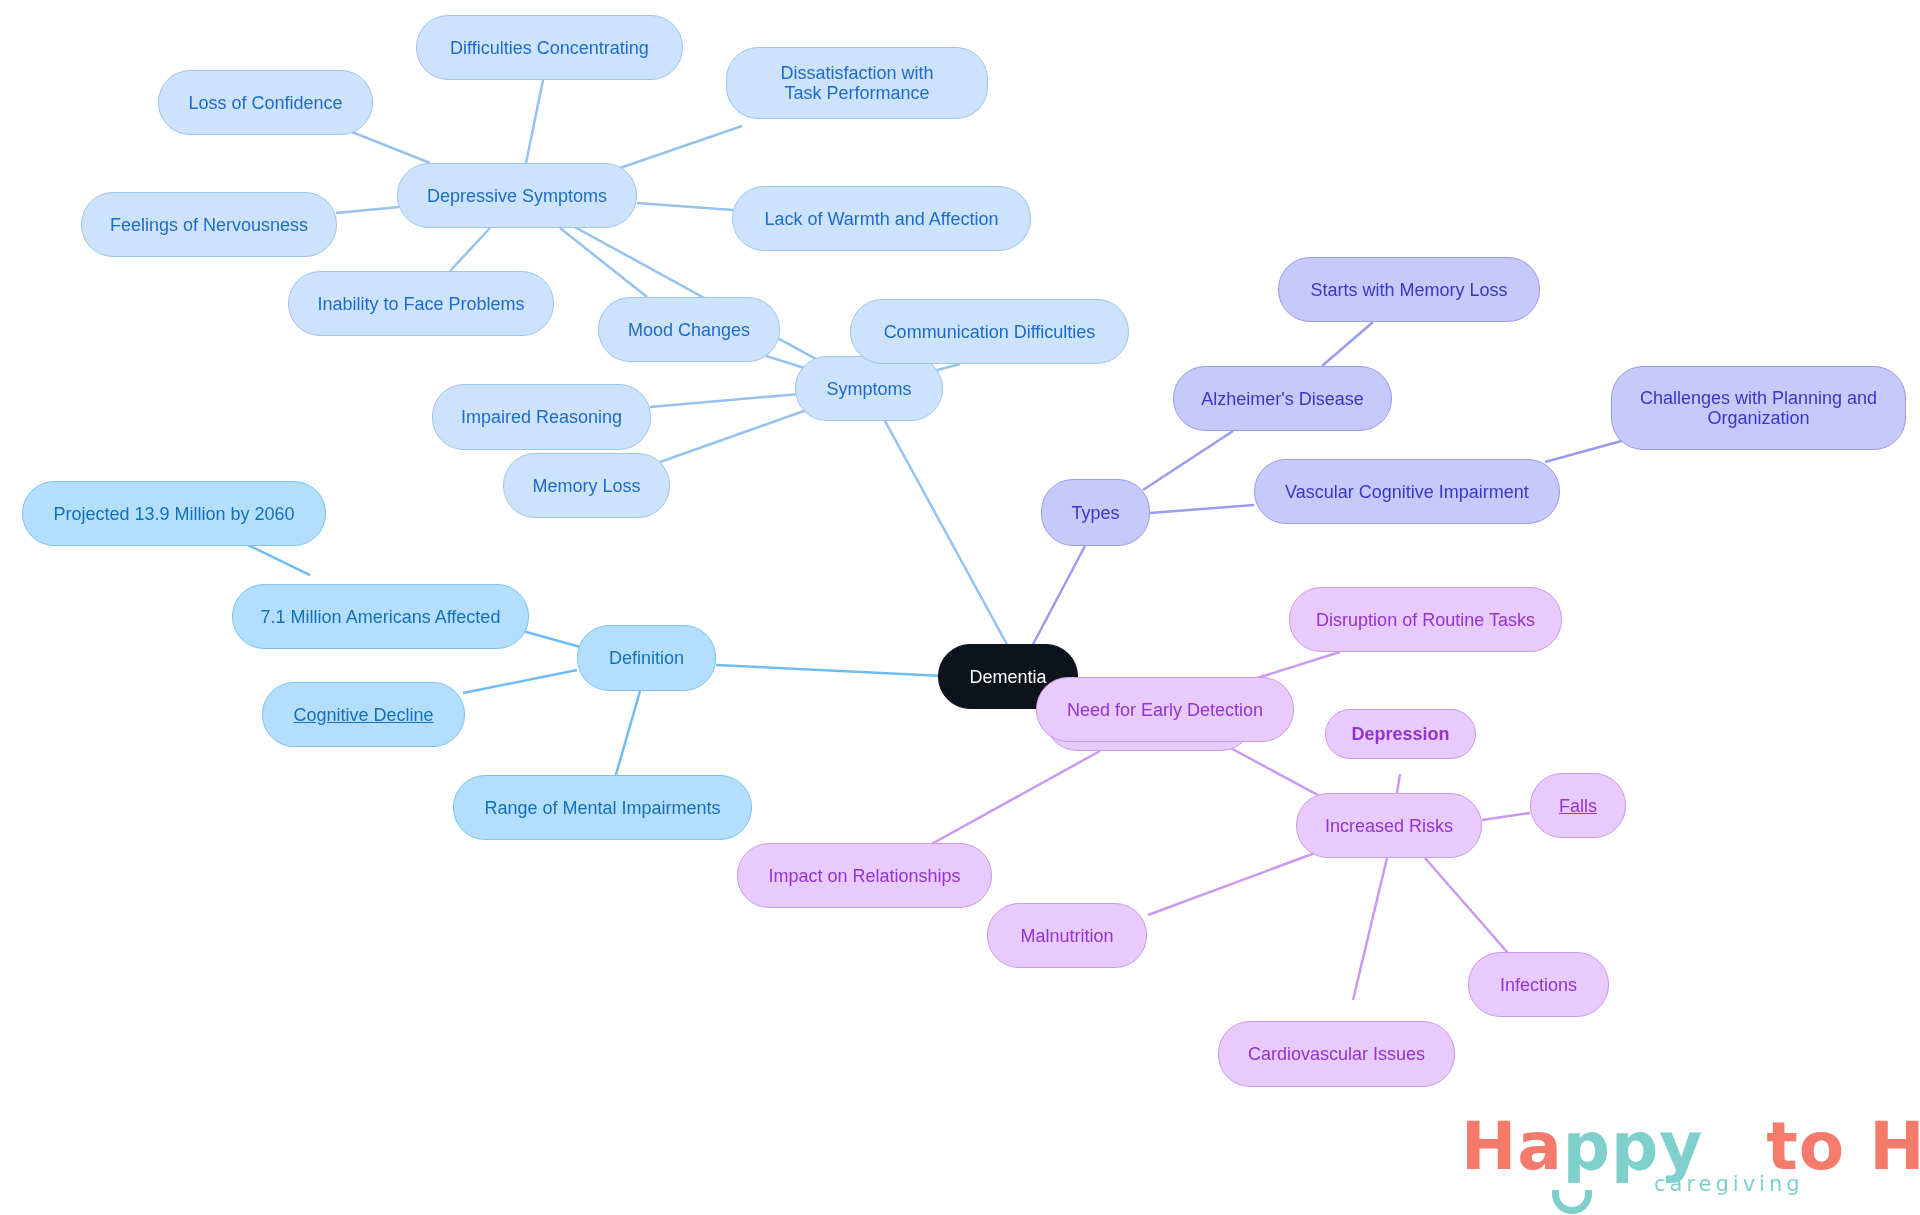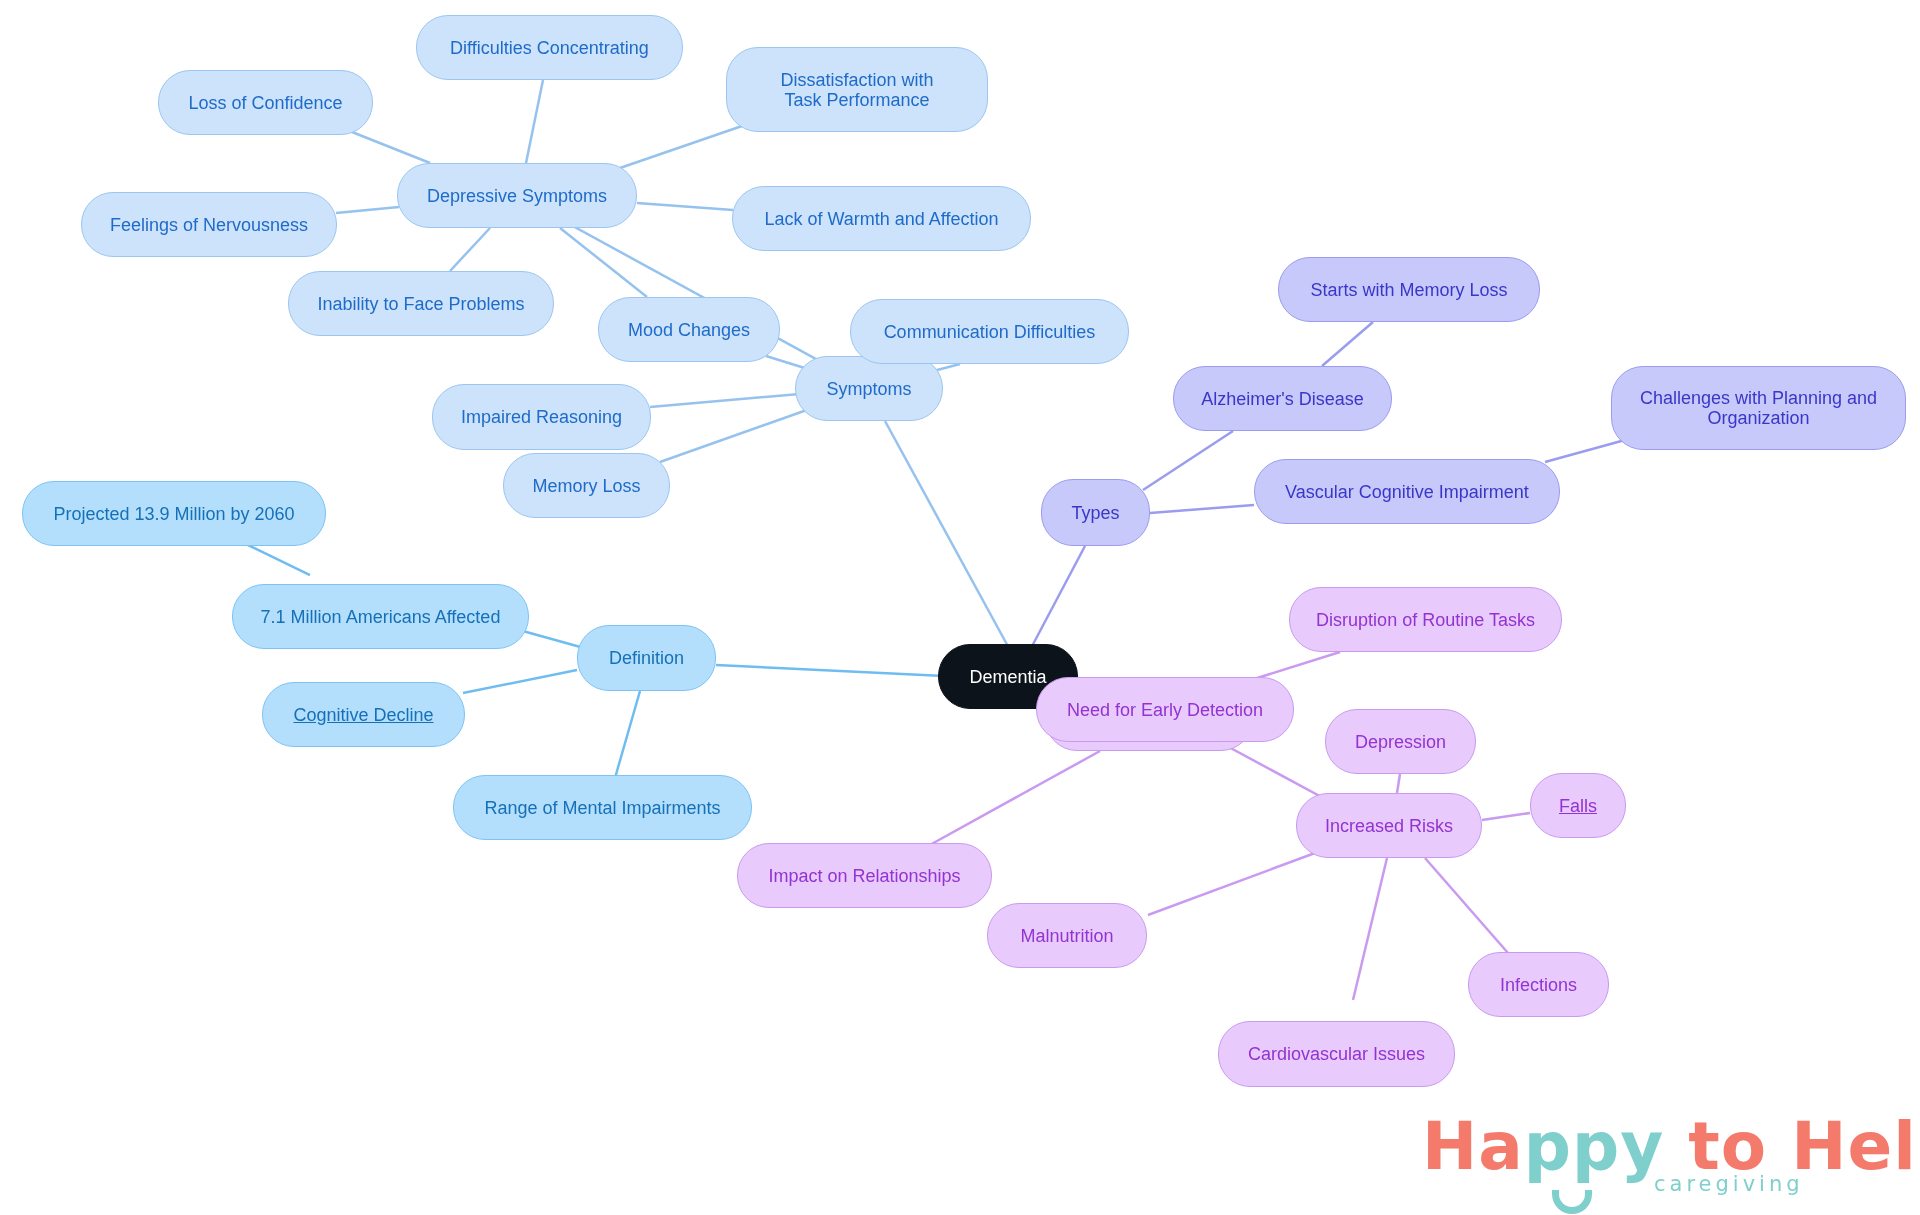--- a/index.html
+++ b/index.html
@@ -11,21 +11,21 @@
           font-size: 18px; line-height: 20px; padding: 0 14px; border: 1.5px solid; }
   .node span { display: block; }
   .root { background: #0d131b; border-color: #0d131b; color: #ffffff; }
   .sym { background: #cce3fb; border-color: #9cc6f0; color: #1f6bc9; }
   .def { background: #b3dffd; border-color: #7cc4f4; color: #1670b8; }
   .typ { background: #c8c9fb; border-color: #9b9cf0; color: #3a37c8; }
   .imp { background: #e8cbfc; border-color: #c99af0; color: #9333d1; }
   .logo { position: absolute; left: 1422px; top: 1108px; width: 460px; height: 100px; }
   .logo-main { position: absolute; left: 0; top: 0; font-size: 66px; font-weight: bold;
                letter-spacing: 1px; white-space: nowrap; font-family: "DejaVu Sans", sans-serif; }
-  .logo-coral { color: #f47b6c; }
+  .logo-coral { color: #f47b6c; margin-left: 39px; }
   .logo-teal { color: #7fcfcd; }
   .logo-sub { position: absolute; left: 232px; top: 64px; font-size: 21px; letter-spacing: 4px;
               color: #7fcfcd; font-family: "DejaVu Sans", sans-serif; }
   .logo-smile { position: absolute; left: 130px; top: 82px; width: 40px; height: 24px;
                 border: 7px solid #7fcfcd; border-top: none; border-radius: 0 0 30px 30px; box-sizing: border-box; }
 </style>
 </head>
 <body>
 
 <svg id="edges" viewBox="0 0 1920 1215">
@@ -83,21 +83,21 @@
 </div>
 <div class="node sym" style="left:397px;top:163px;width:240px;height:65px;">
   <span>Depressive Symptoms</span>
 </div>
 <div class="node sym" style="left:416px;top:15px;width:267px;height:65px;">
   <span>Difficulties Concentrating</span>
 </div>
 <div class="node sym" style="left:158px;top:70px;width:215px;height:65px;">
   <span>Loss of Confidence</span>
 </div>
-<div class="node sym" style="left:726px;top:47px;width:262px;height:85px;padding:0 38px;">
+<div class="node sym" style="left:726px;top:47px;width:262px;height:72px;padding:0 38px;">
   <span>Dissatisfaction with Task Performance</span>
 </div>
 <div class="node sym" style="left:81px;top:192px;width:256px;height:65px;">
   <span>Feelings of Nervousness</span>
 </div>
 <div class="node sym" style="left:732px;top:186px;width:299px;height:65px;">
   <span>Lack of Warmth and Affection</span>
 </div>
 <div class="node sym" style="left:288px;top:271px;width:266px;height:65px;">
   <span>Inability to Face Problems</span>
@@ -155,21 +155,21 @@
 </div>
 <div class="node imp" style="left:1289px;top:587px;width:273px;height:65px;">
   <span>Disruption of Routine Tasks</span>
 </div>
 <div class="node imp" style="left:737px;top:843px;width:255px;height:65px;">
   <span>Impact on Relationships</span>
 </div>
 <div class="node imp" style="left:1296px;top:793px;width:186px;height:65px;">
   <span>Increased Risks</span>
 </div>
-<div class="node imp" style="left:1325px;top:709px;width:151px;height:65px;">
+<div class="node imp" style="left:1325px;top:709px;width:151px;height:50px;font-weight:bold;">
   <span>Depression</span>
 </div>
 <div class="node imp" style="left:1530px;top:773px;width:96px;height:65px;text-decoration:underline;">
   <span>Falls</span>
 </div>
 <div class="node imp" style="left:987px;top:903px;width:160px;height:65px;">
   <span>Malnutrition</span>
 </div>
 <div class="node imp" style="left:1218px;top:999px;width:237px;height:66px;margin-top:22px;">
   <span>Cardiovascular Issues</span>

